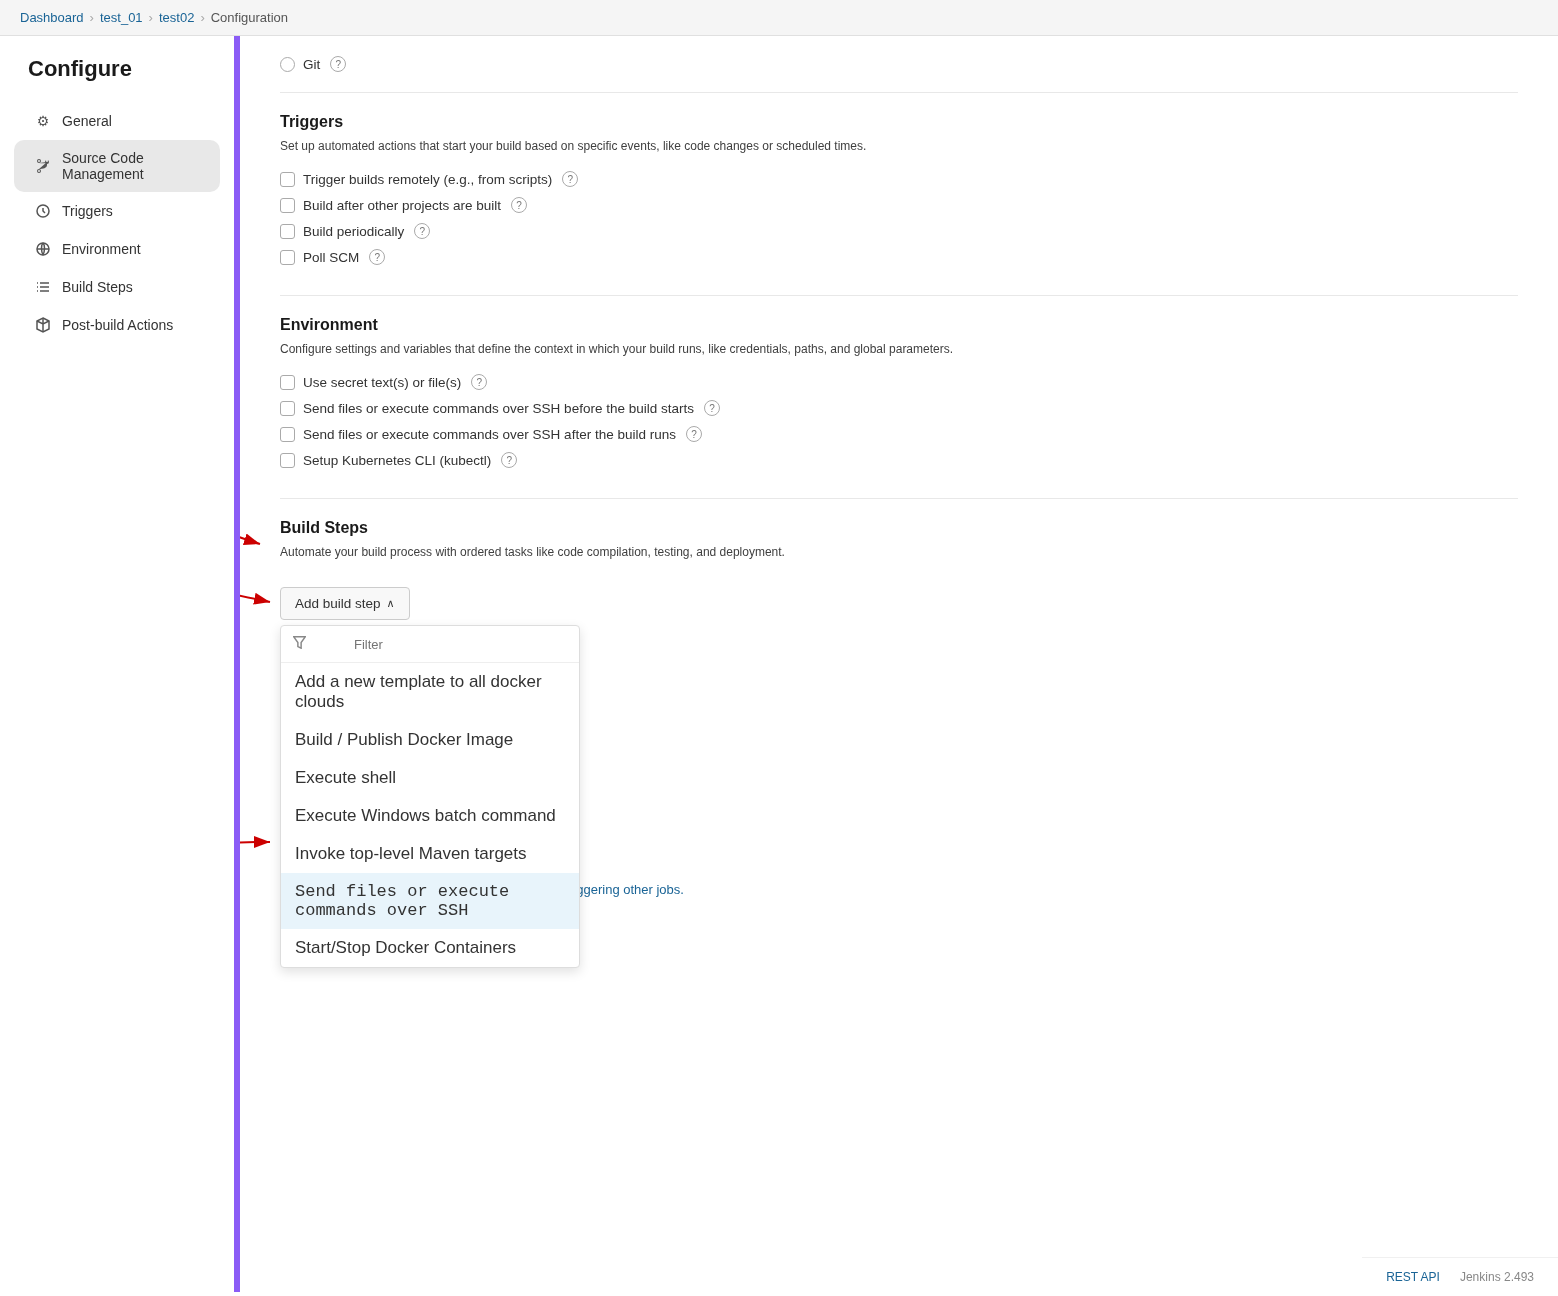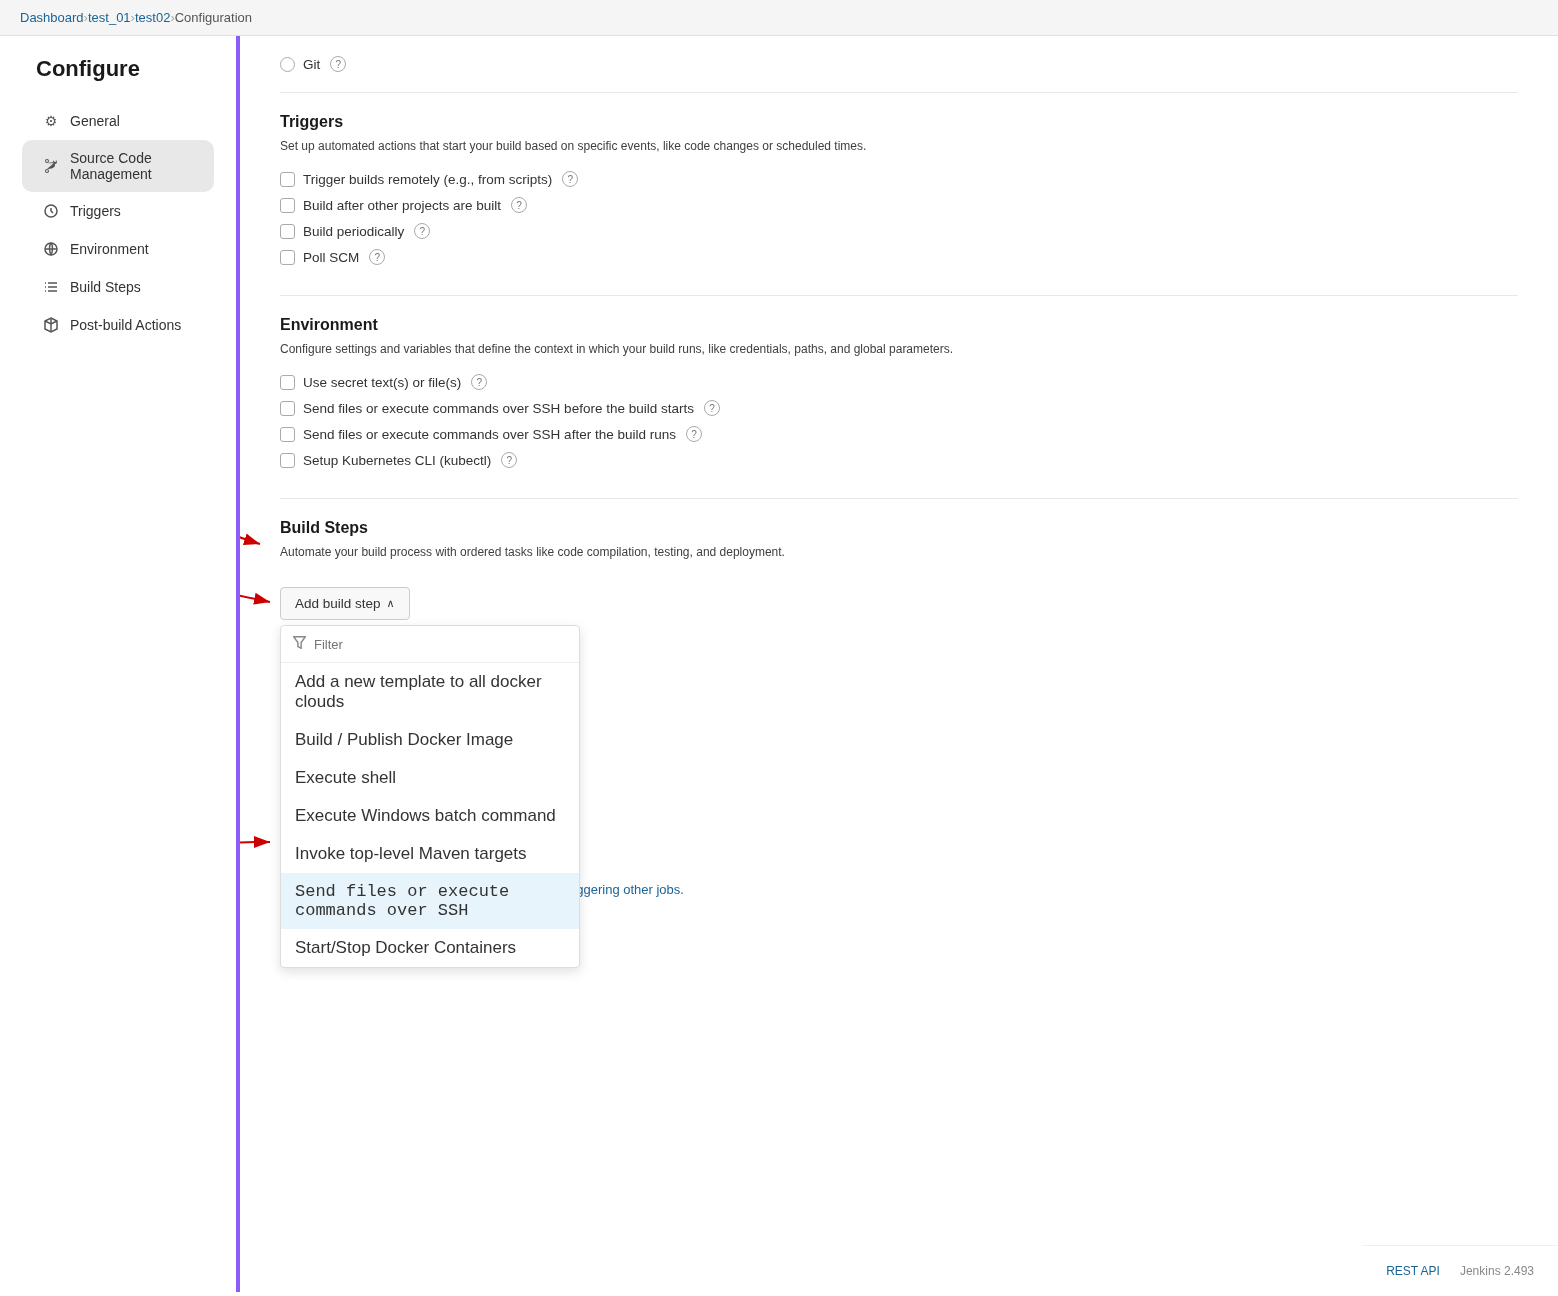--- a/index.html
+++ b/index.html
@@ -1,26 +1,26 @@
 <!DOCTYPE html>
 <html><head>
   <meta charset="utf-8">
   <style>
     * { box-sizing: border-box; margin: 0; padding: 0; }
     body { font-family: -apple-system, BlinkMacSystemFont, 'Segoe UI', sans-serif; background: #fff; color: #1a1a1a; font-size: 14px; }
 
-    .topbar { background: #f5f5f5; border-bottom: 1px solid #e0e0e0; padding: 10px 20px; display: flex; align-items: flex-end; font-size: 13px; color: #555; }
+    .topbar { background: #f5f5f5; border-bottom: 1px solid #e0e0e0; padding: 10px 20px; display: flex; align-items: flex-end; gap: 6px; font-size: 13px; color: #555; }
     .topbar span { color: #555; }
     .topbar .sep { color: #aaa; }
     .topbar a { color: #1a6496; text-decoration: none; }
 
     .layout { display: flex; min-height: calc(100vh - 40px); }
 
     
-    .sidebar { width: 240px; min-width: 240px; padding: 20px 16px; border-right: 4px solid #8b5cf6; background: #fff; }
+    .sidebar { width: 240px; min-width: 240px; padding: 20px 8px; border-right: 6px solid #8b5cf6; background: #fff; }
     .sidebar-title { font-size: 22px; font-weight: 700; padding: 0 20px 20px 20px; }
     .sidebar-item { display: flex; align-items: center; gap: 10px; padding: 10px 20px; cursor: pointer; color: #333; font-size: 14px; border-radius: 4px; margin: 0 6px; }
     .sidebar-item.active { background: #e8e8e8; font-weight: 500; border-radius: 10px; }
     .sidebar-icon { width: 18px; height: 18px; display: flex; align-items: center; justify-content: center; color: #555; font-size: 14px; flex-shrink: 0; }
 
     
     .main { flex: 1; padding: 20px 40px 40px 40px; overflow-y: auto; position: relative; }
 
     .section { margin-bottom: 30px; }
     .section-title { font-size: 16px; font-weight: 600; margin-bottom: 6px; }
@@ -35,26 +35,26 @@
     .help-icon { display: inline-flex; align-items: center; justify-content: center; width: 16px; height: 16px; border-radius: 50%; border: 1.5px solid #aaa; color: #777; font-size: 10px; cursor: pointer; margin-left: 2px; }
 
     
     .add-step-btn { display: inline-flex; align-items: center; gap: 6px; padding: 8px 14px; border: 1px solid #ccc; border-radius: 4px; background: #f8f8f8; cursor: pointer; font-size: 13.5px; color: #333; margin-bottom: 0; }
 
     
     .dropdown-container { position: relative; display: inline-block; }
     .dropdown-menu { position: absolute; top: 38px; left: 0; width: 300px; background: #fff; border: 1px solid #ddd; border-radius: 4px; box-shadow: 0 4px 12px rgba(0,0,0,0.12); z-index: 100; }
     .dropdown-filter { display: flex; align-items: center; gap: 8px; padding: 10px 12px; border-bottom: 1px solid #eee; }
     .filter-icon { color: #888; font-size: 13px; }
-    .filter-input { border: none; outline: none; font-size: 13px; color: #555; background: transparent; width: 100%; }
+    .filter-input { border: none; outline: none; font-size: 13px; color: #555; background: transparent; width: 100%; margin-left: 40px; }
     .dropdown-item { padding: 9px 14px; font-size: 17px; color: #333; cursor: pointer; }
     .dropdown-item.highlighted { background: #e8f4fb; font-family: Liberation Mono, monospace; }
 
     
-    .footer { position: fixed; bottom: 0; right: 0; padding: 18px 24px; font-size: 12px; color: #888; display: flex; gap: 20px; background: #fff; border-top: 1px solid #f0f0f0; }
+    .footer { position: fixed; bottom: 0; right: 0; padding: 12px 24px; font-size: 12px; color: #888; display: flex; gap: 20px; background: #fff; border-top: 1px solid #f0f0f0; }
 
     
     .post-build-desc { color: #1a6496; font-size: 13px; line-height: 1.5; }
   </style>
 </head>
 <body>
 
 <div class="topbar">
   <a>Dashboard</a>
   <span class="sep">›</span>

